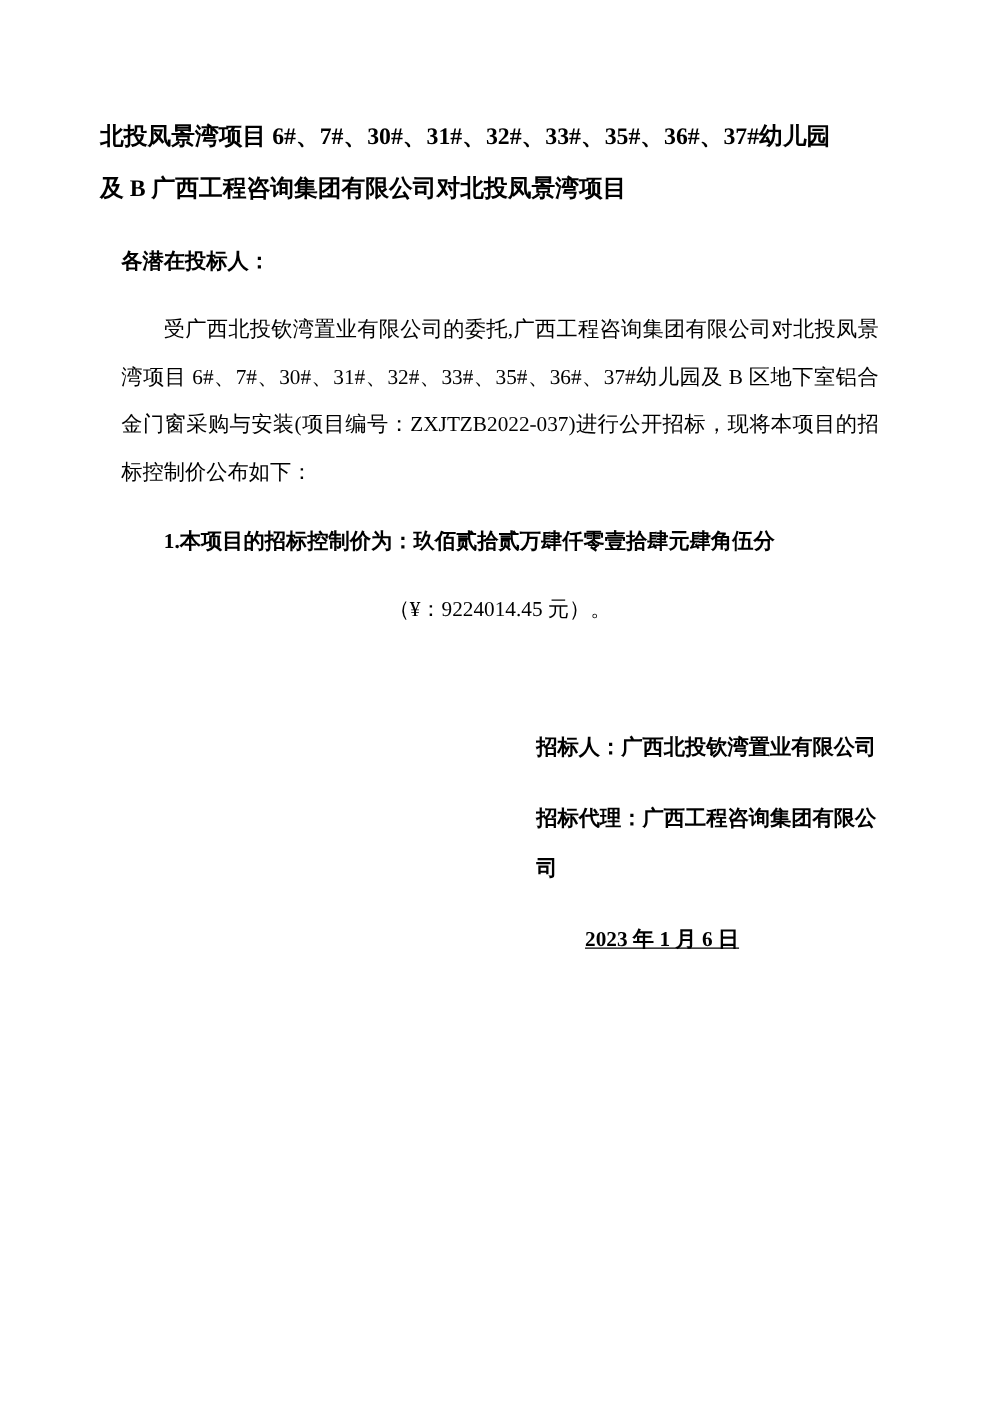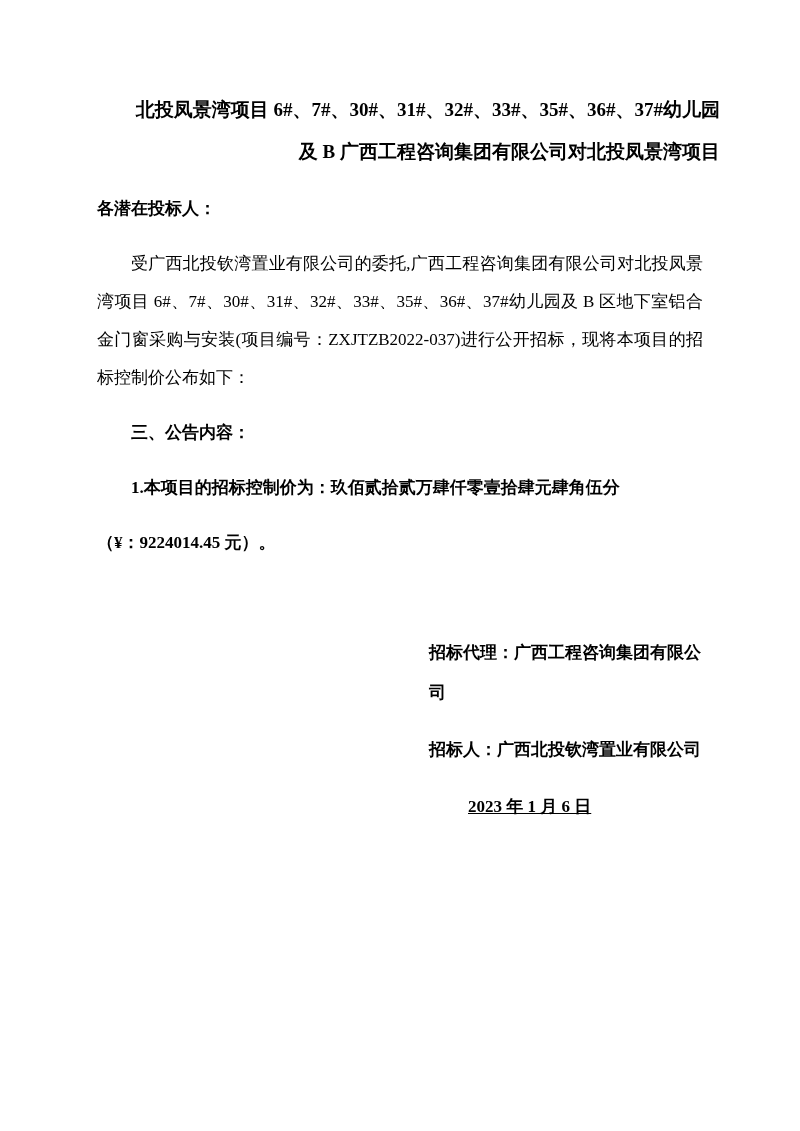--- a/index.html
+++ b/index.html
@@ -17,35 +17,36 @@
     box-sizing: border-box;
     padding: 89px 80px 0 80px;
     font-family: "Liberation Serif", "DejaVu Serif", serif;
     overflow: hidden;
   }
   p { margin: 17px; }
   .title {
     margin: 0;
     font-size: 19px;
     font-weight: bold;
-    text-align: right;
+    text-align: left;
     line-height: 42px;
   }
   .title-line { display: block; }
   .doc-body {
     margin-top: 16px;
     font-size: 17px;
     line-height: 38px;
     text-align: justify;
   }
   .indent { text-indent: 2em; }
   .bold { font-weight: bold; }
   .amount-line {
+    text-align: center;
     text-indent: 0;
-    font-weight: bold;
+    font-weight: normal;
   }
   .signature-block {
     margin-top: 71px;
     margin-left: 332px;
     font-size: 17px;
     line-height: 40px;
     font-weight: bold;
   }
   .date-line { margin-left: 56px; text-decoration: underline; }
 </style>
@@ -59,26 +60,25 @@
     <span class="title-line">及 B 广西工程咨询集团有限公司对北投凤景湾项目</span>
   </h1>
 
   <div class="doc-body">
     <p class="bold">各潜在投标人：</p>
 
     <p class="indent">受广西北投钦湾置业有限公司的委托,广西工程咨询集团有限公司对北投凤景湾项目 6#、7#、30#、31#、32#、33#、35#、36#、37#幼儿园及 B 区地下室铝合金门窗采购与安装(项目编号：ZXJTZB2022-037)进行公开招标，现将本项目的招标控制价公布如下：</p>
 
 
 
-    <p class="indent bold">三、公告内容：</p>
 
     <p class="indent bold">1.本项目的招标控制价为：玖佰贰拾贰万肆仟零壹拾肆元肆角伍分</p>
 
     <p class="amount-line">（¥：9224014.45 元）。</p>
   </div>
 
   <div class="signature-block">
+    <p>招标人：广西北投钦湾置业有限公司</p>
     <p>招标代理：广西工程咨询集团有限公司</p>
-    <p>招标人：广西北投钦湾置业有限公司</p>
     <p class="date-line">2023 年 1 月 6 日</p>
   </div>
 
 </div>
 
 </body></html>

